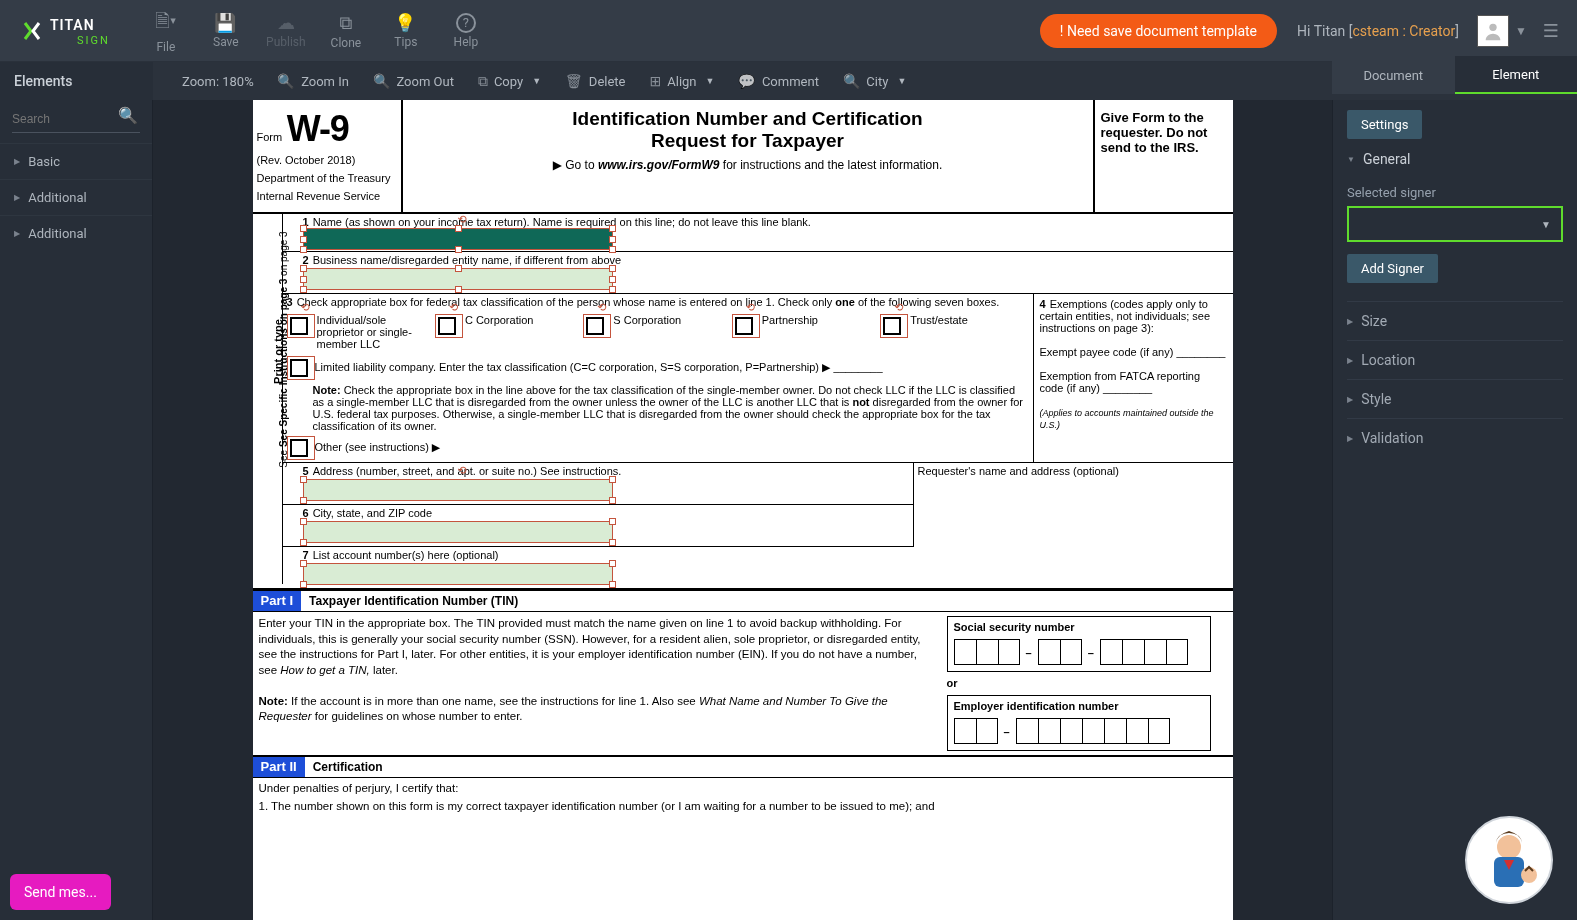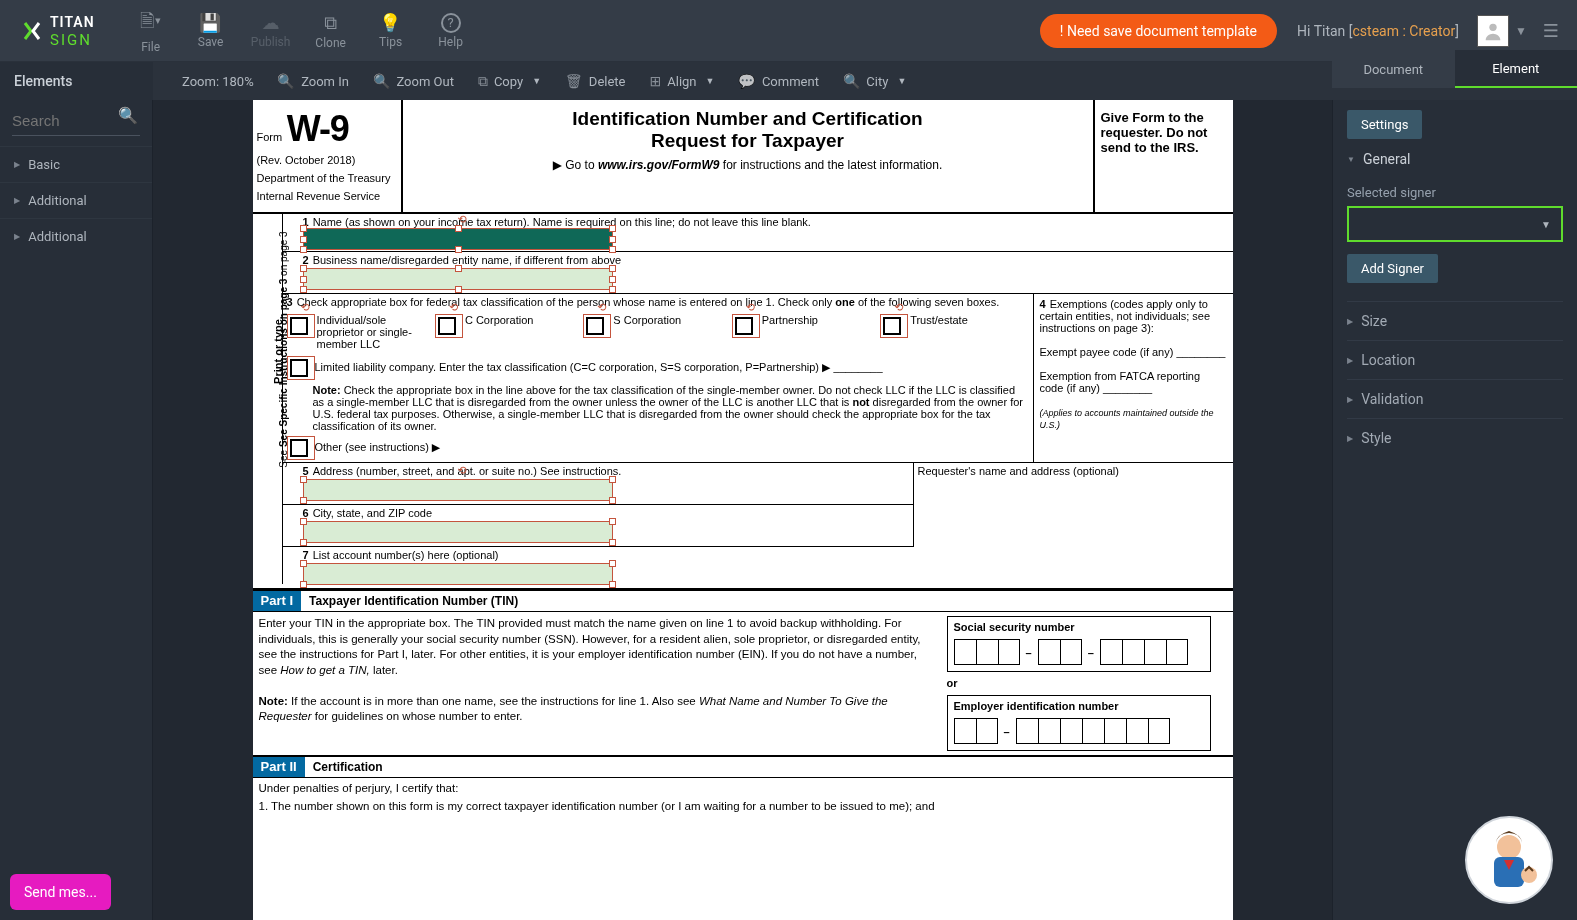--- a/index.html
+++ b/index.html
@@ -1,46 +1,46 @@
 <!DOCTYPE html>
 <html><head>
 <meta charset="utf-8">
 <style>
 * { box-sizing: border-box; margin: 0; padding: 0; }
 body { font-family: -apple-system, BlinkMacSystemFont, "Segoe UI", Roboto, sans-serif; background: #343c47; color: #aeb5bd; width: 1577px; height: 920px; overflow: hidden; position: relative; }
 .topbar { height: 62px; background: #343c47; display: flex; align-items: center; padding: 0 10px; border-bottom: 1px solid #2a313b; }
 .logo { display: flex; align-items: center; gap: 6px; padding: 0 10px; }
 .logo-text { color: #fff; font-weight: 600; font-size: 14px; letter-spacing: 1px; }
-.logo-sub { color: #5fdc2d; font-size: 15px; display: block; letter-spacing: 2px; }
+.logo-sub { color: #5fdc2d; font-size: 11px; display: block; letter-spacing: 2px; margin-left: 27px; }
 .top-actions { display: flex; gap: 0; margin-left: 16px; }
 .top-action { display: flex; flex-direction: column; align-items: center; justify-content: center; width: 60px; height: 55px; color: #8a929b; font-size: 12px; cursor: pointer; }
 .top-action .ic { font-size: 18px; margin-bottom: 2px; }
 .top-action.disabled { opacity: 0.4; }
 .warn-btn { margin-left: auto; background: #f35b16; color: #fff; border-radius: 18px; padding: 9px 20px; font-size: 14px; cursor: pointer; }
 .greet { margin-left: 20px; font-size: 14px; color: #aeb5bd; }
 .greet .uname { color: #e7a04e; }
 .avatar { width: 32px; height: 32px; background: #fff; margin-left: 18px; border: 1px solid #555; display: flex; align-items: center; justify-content: center; }
 .avatar svg { width: 22px; height: 22px; fill: #bbb; }
 .caret-down { margin-left: 6px; color: #8a929b; font-size: 12px; }
 .hamburger { margin-left: 16px; margin-right: 8px; color: #8a929b; font-size: 18px; cursor: pointer; }
 .subbar { height: 38px; background: #2b323c; display: flex; align-items: center; padding-left: 172px; font-size: 13px; color: #b0b7bf; gap: 4px; }
 .sub-item { display: flex; align-items: center; gap: 6px; padding: 4px 10px; cursor: pointer; }
 .sub-item .ic { font-size: 14px; opacity: 0.7; }
 .main { display: flex; height: calc(100% - 100px); }
 .left-panel { width: 153px; background: #272e38; border-right: 1px solid #1c222b; display: flex; flex-direction: column; }
 .left-title { padding: 12px 14px; font-size: 14px; color: #cbd1d8; font-weight: 500; position: absolute; top: 62px; height: 38px; width: 153px; background: #272e38; border-bottom: 0; display: flex; align-items: center; }
 .search-wrap { padding: 6px 12px 10px; position: relative; }
-.search-wrap input { width: 100%; background: transparent; border: none; border-bottom: 1px solid #4a525e; color: #fef9c3; padding: 6px 0; font-size: 15px; outline: none; }
+.search-wrap input { width: 100%; background: transparent; border: none; border-bottom: 1px solid #4a525e; color: #fef9c3; padding: 6px 0; font-size: 12px; outline: none; }
 .search-wrap .sic { position: absolute; right: 14px; top: 6px; color: #8a929b; }
 .acc-item { padding: 10px 14px; display: flex; align-items: center; gap: 8px; font-size: 13px; cursor: pointer; border-top: 1px solid #2e3640; }
 .acc-item::before { content: "▶"; font-size: 8px; color: #7a828d; }
 .canvas { flex: 1; background: #222831; overflow: auto; position: relative; }
 .doc { background: #fff; width: 980px; margin: 0 auto; min-height: 850px; position: relative; }
 .right-panel { width: 245px; background: #272e38; border-left: 1px solid #1c222b; display: flex; flex-direction: column; }
-.right-tabs-outer { position: absolute; top: 50px; right: 0; width: 245px; height: 38px; display: flex; }
+.right-tabs-outer { position: absolute; top: 56px; right: 0; width: 245px; height: 38px; display: flex; }
 .right-tab { flex: 1; display: flex; align-items: center; justify-content: center; font-size: 13px; color: #aeb5bd; background: #343c47; cursor: pointer; }
 .right-tab.active { background: #272e38; color: #fff; border-bottom: 2px solid #5fdc2d; }
 .right-body { padding: 10px 14px; }
 .pill-btn { background: #3a5869; color: #fff; padding: 7px 14px; border-radius: 2px; font-size: 13px; display: inline-block; cursor: pointer; }
 .section-head { display: flex; align-items: center; gap: 8px; padding: 12px 0; font-size: 14px; color: #cbd1d8; cursor: pointer; }
 .section-head::before { content: "▼"; font-size: 8px; color: #7a828d; }
 .section-head2 { display: flex; align-items: center; gap: 8px; padding: 11px 0; font-size: 14px; color: #a2aab4; cursor: pointer; border-top: 1px solid #323a46; }
 .section-head2::before { content: "▶"; font-size: 8px; color: #7a828d; }
 .label-sm { font-size: 13px; color: #95a0ad; margin: 6px 0; }
 .signer-select { border: 2px solid #5fdc2d; height: 36px; display: flex; align-items: center; justify-content: flex-end; padding: 0 10px; margin-bottom: 12px; cursor: pointer; }
@@ -68,21 +68,21 @@
 .red-handle { position: absolute; width: 7px; height: 7px; border: 1px solid #c4543d; background: #fff; }
 .rh-tl { left: -4px; top: -4px; } .rh-tr { right: -4px; top: -4px; } .rh-bl { left: -4px; bottom: -4px; } .rh-br { right: -4px; bottom: -4px; }
 .rh-tm { left: 50%; top: -4px; margin-left: -3px; } .rh-bm { left: 50%; bottom: -4px; margin-left: -3px; }
 .rh-ml { left: -4px; top: 50%; margin-top: -3px; } .rh-mr { right: -4px; top: 50%; margin-top: -3px; }
 .rot { position: absolute; left: 50%; top: -16px; color: #c4543d; font-size: 11px; }
 .cb { width: 18px; height: 18px; border: 2px solid #000; display: inline-block; vertical-align: middle; margin-right: 4px; position: relative; }
 .cb-wrap { border: 1px solid #c4543d; padding: 2px; display: inline-block; position: relative; }
 .line3 { display: flex; gap: 0; padding: 4px; border-bottom: 1px solid #000; }
 .cb-col { flex: 1; font-size: 11px; display: flex; align-items: flex-start; gap: 2px; }
 .rightbox { width: 200px; border-left: 1px solid #000; padding: 4px 6px; font-size: 11px; }
-.part-bar { background: #0369a1; color: #fff; font-weight: 700; padding: 2px 8px; display: inline-block; font-size: 13px; }
+.part-bar { background: #1d4ed8; color: #fff; font-weight: 700; padding: 2px 8px; display: inline-block; font-size: 13px; }
 .part-row { border-bottom: 1px solid #000; border-top: 2px solid #000; padding: 0; display: flex; }
 .part-title { font-size: 12px; font-weight: 700; padding: 3px 8px; }
 .part-body { padding: 4px 6px; font-size: 11.5px; line-height: 1.35; display: flex; }
 .boxes { display: flex; gap: 0; }
 .boxes .b { width: 22px; height: 26px; border: 1px solid #000; border-right: none; }
 .boxes .b:last-child { border-right: 1px solid #000; }
 .dash { padding: 4px 6px 0; font-weight: 700; }
 .ssn-wrap { border: 1px solid #000; padding: 3px 6px 6px; width: 264px; font-size: 11px; font-weight: 700; }
 a.irs { color: #000; font-weight: 700; font-style: italic; }
 </style>
@@ -370,22 +370,22 @@
       <span class="pill-btn">Settings</span>
       <div class="section-head">General</div>
       <div class="label-sm">Selected signer</div>
       <div class="signer-select">
           <span style="font-size:10px;">▼</span>
         </div>
       <span class="pill-btn">Add Signer</span>
       <div style="height:18px;"></div>
       <div class="section-head2">Size</div>
       <div class="section-head2">Location</div>
+      <div class="section-head2">Style</div>
       <div class="section-head2">Validation</div>
-      <div class="section-head2">Style</div>
     </div>
   </div>
 </div>
 
 <div class="send-btn">Send mes...</div>
 <div class="hero-avatar">
   <svg width="70" height="70" viewBox="0 0 70 70">
       <circle cx="35" cy="22" r="12" fill="#f2c19a"></circle>
       <path d="M35 8 Q24 8 22 18 Q22 10 35 6 Q48 10 48 18 Q46 8 35 8" fill="#5a3a1c"></path>
       <rect x="20" y="32" width="30" height="30" rx="6" fill="#2a6fb5"></rect>

